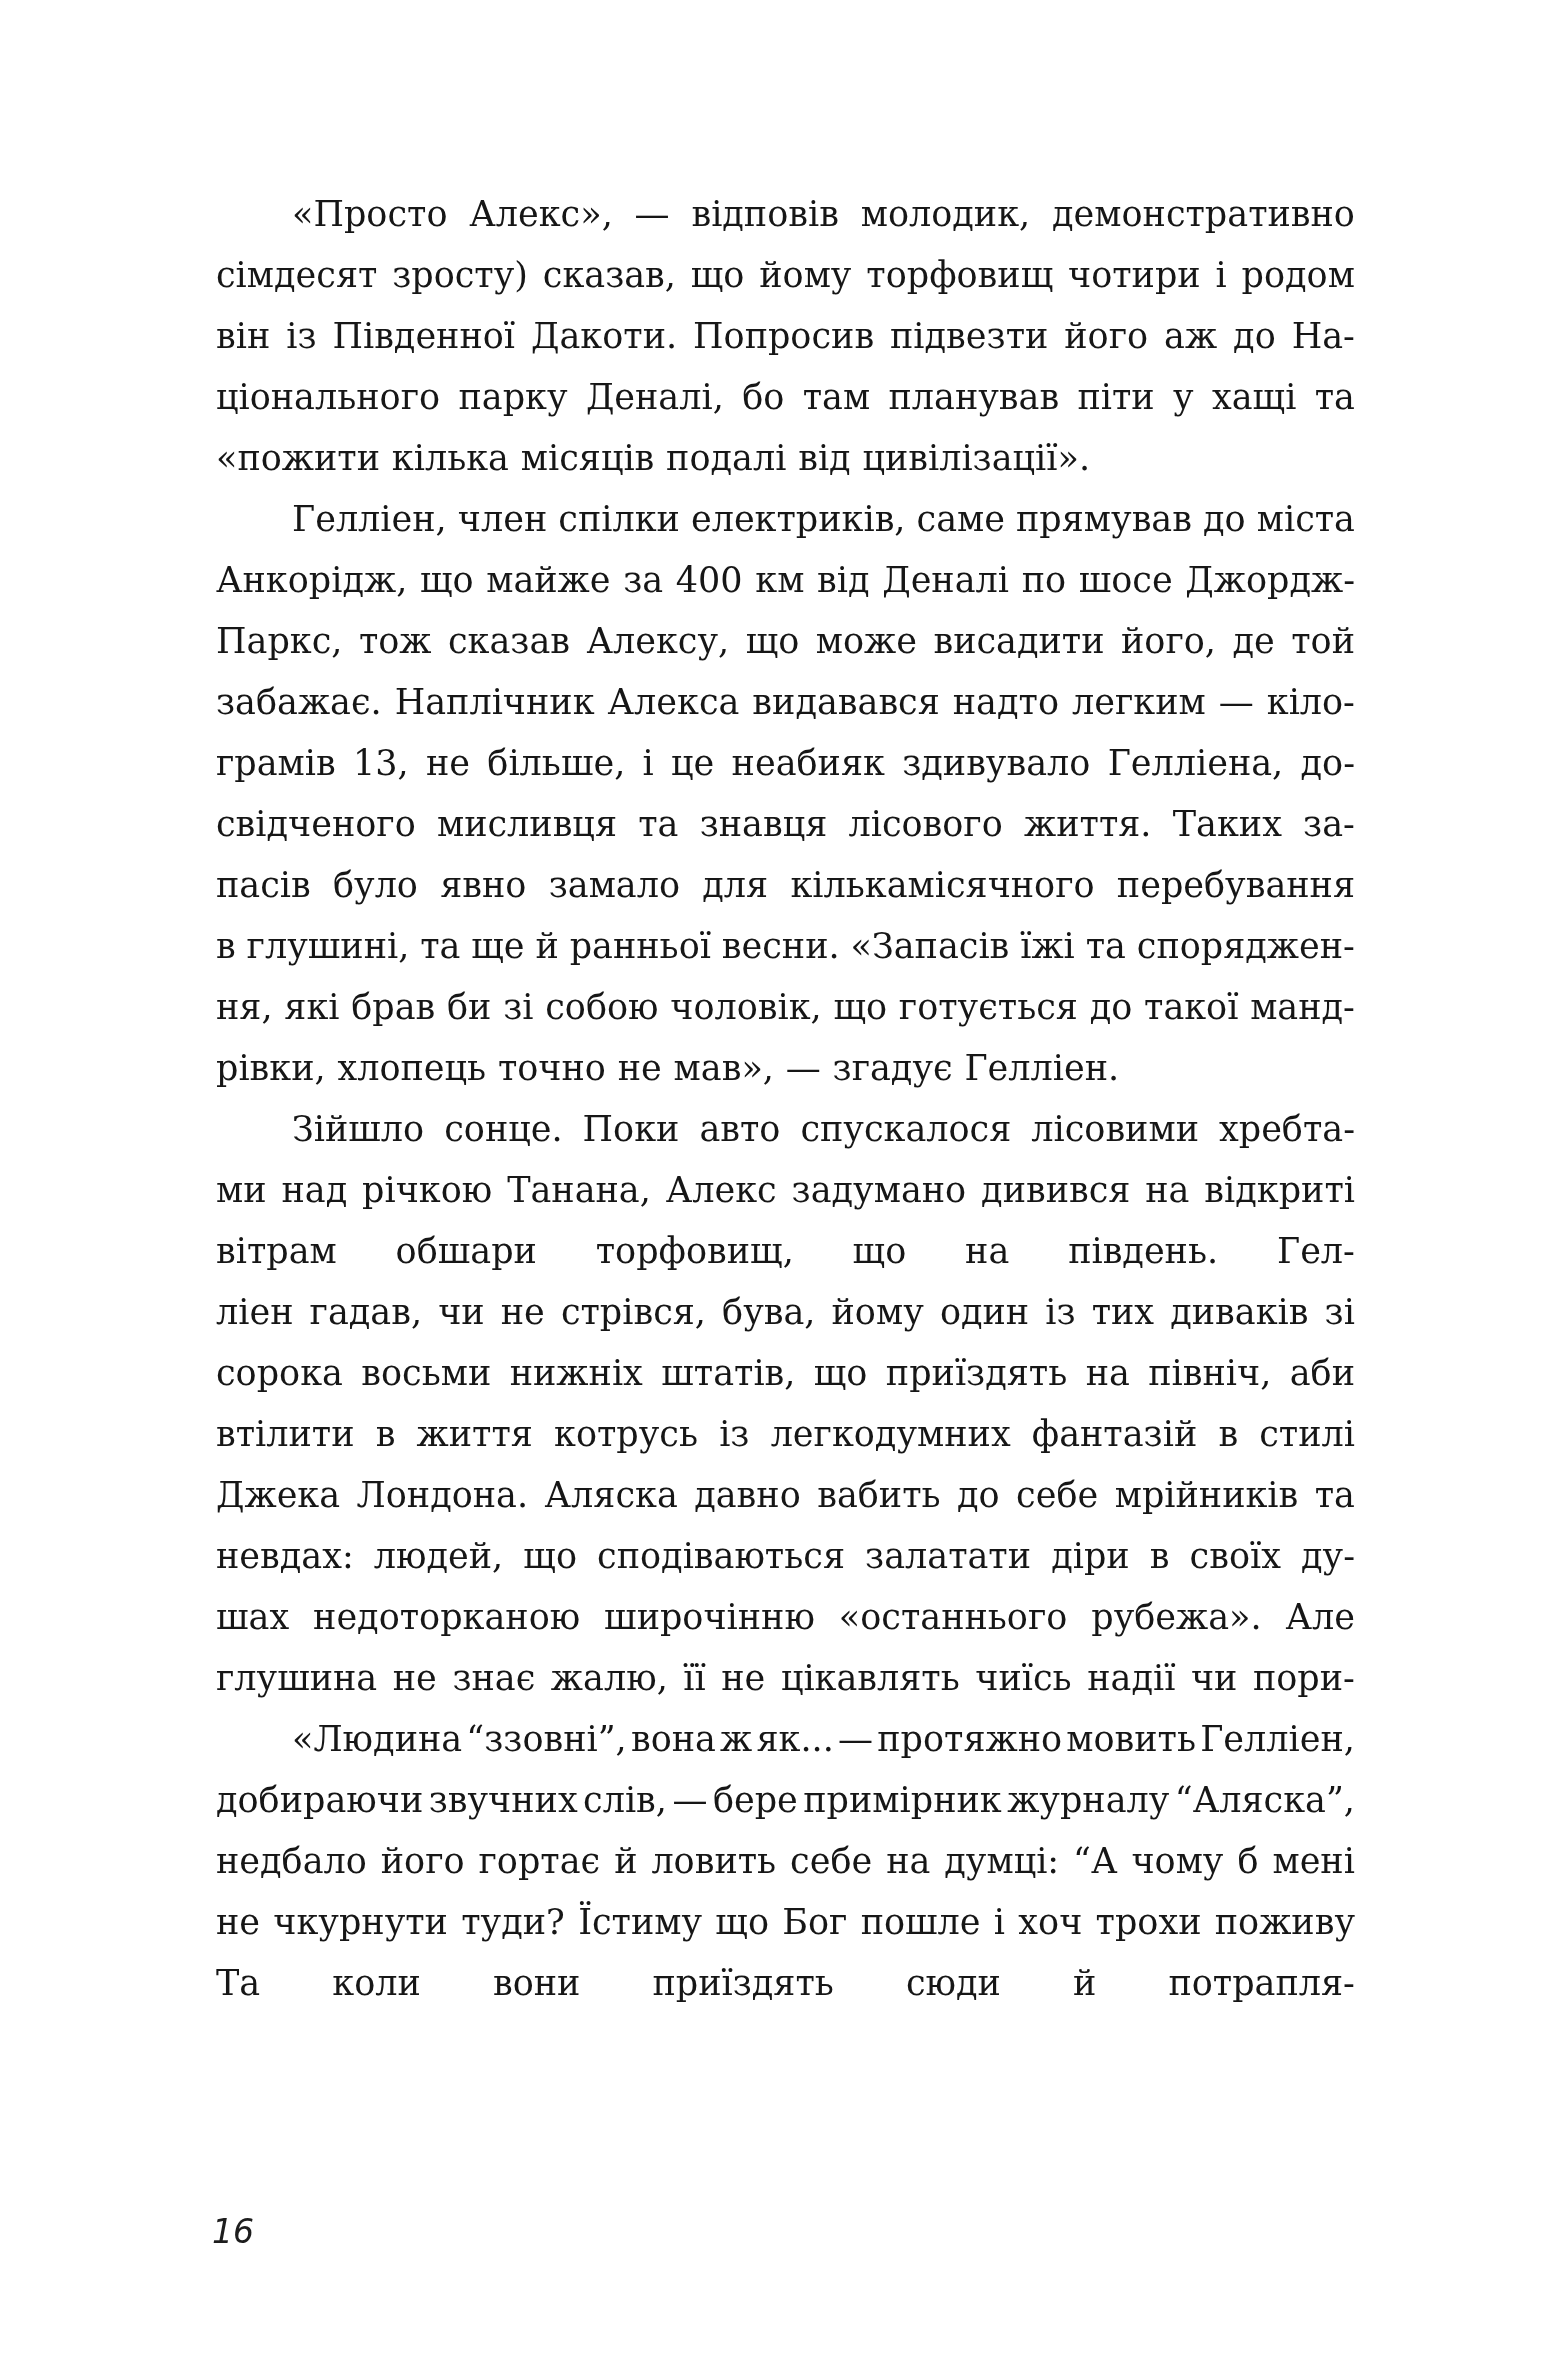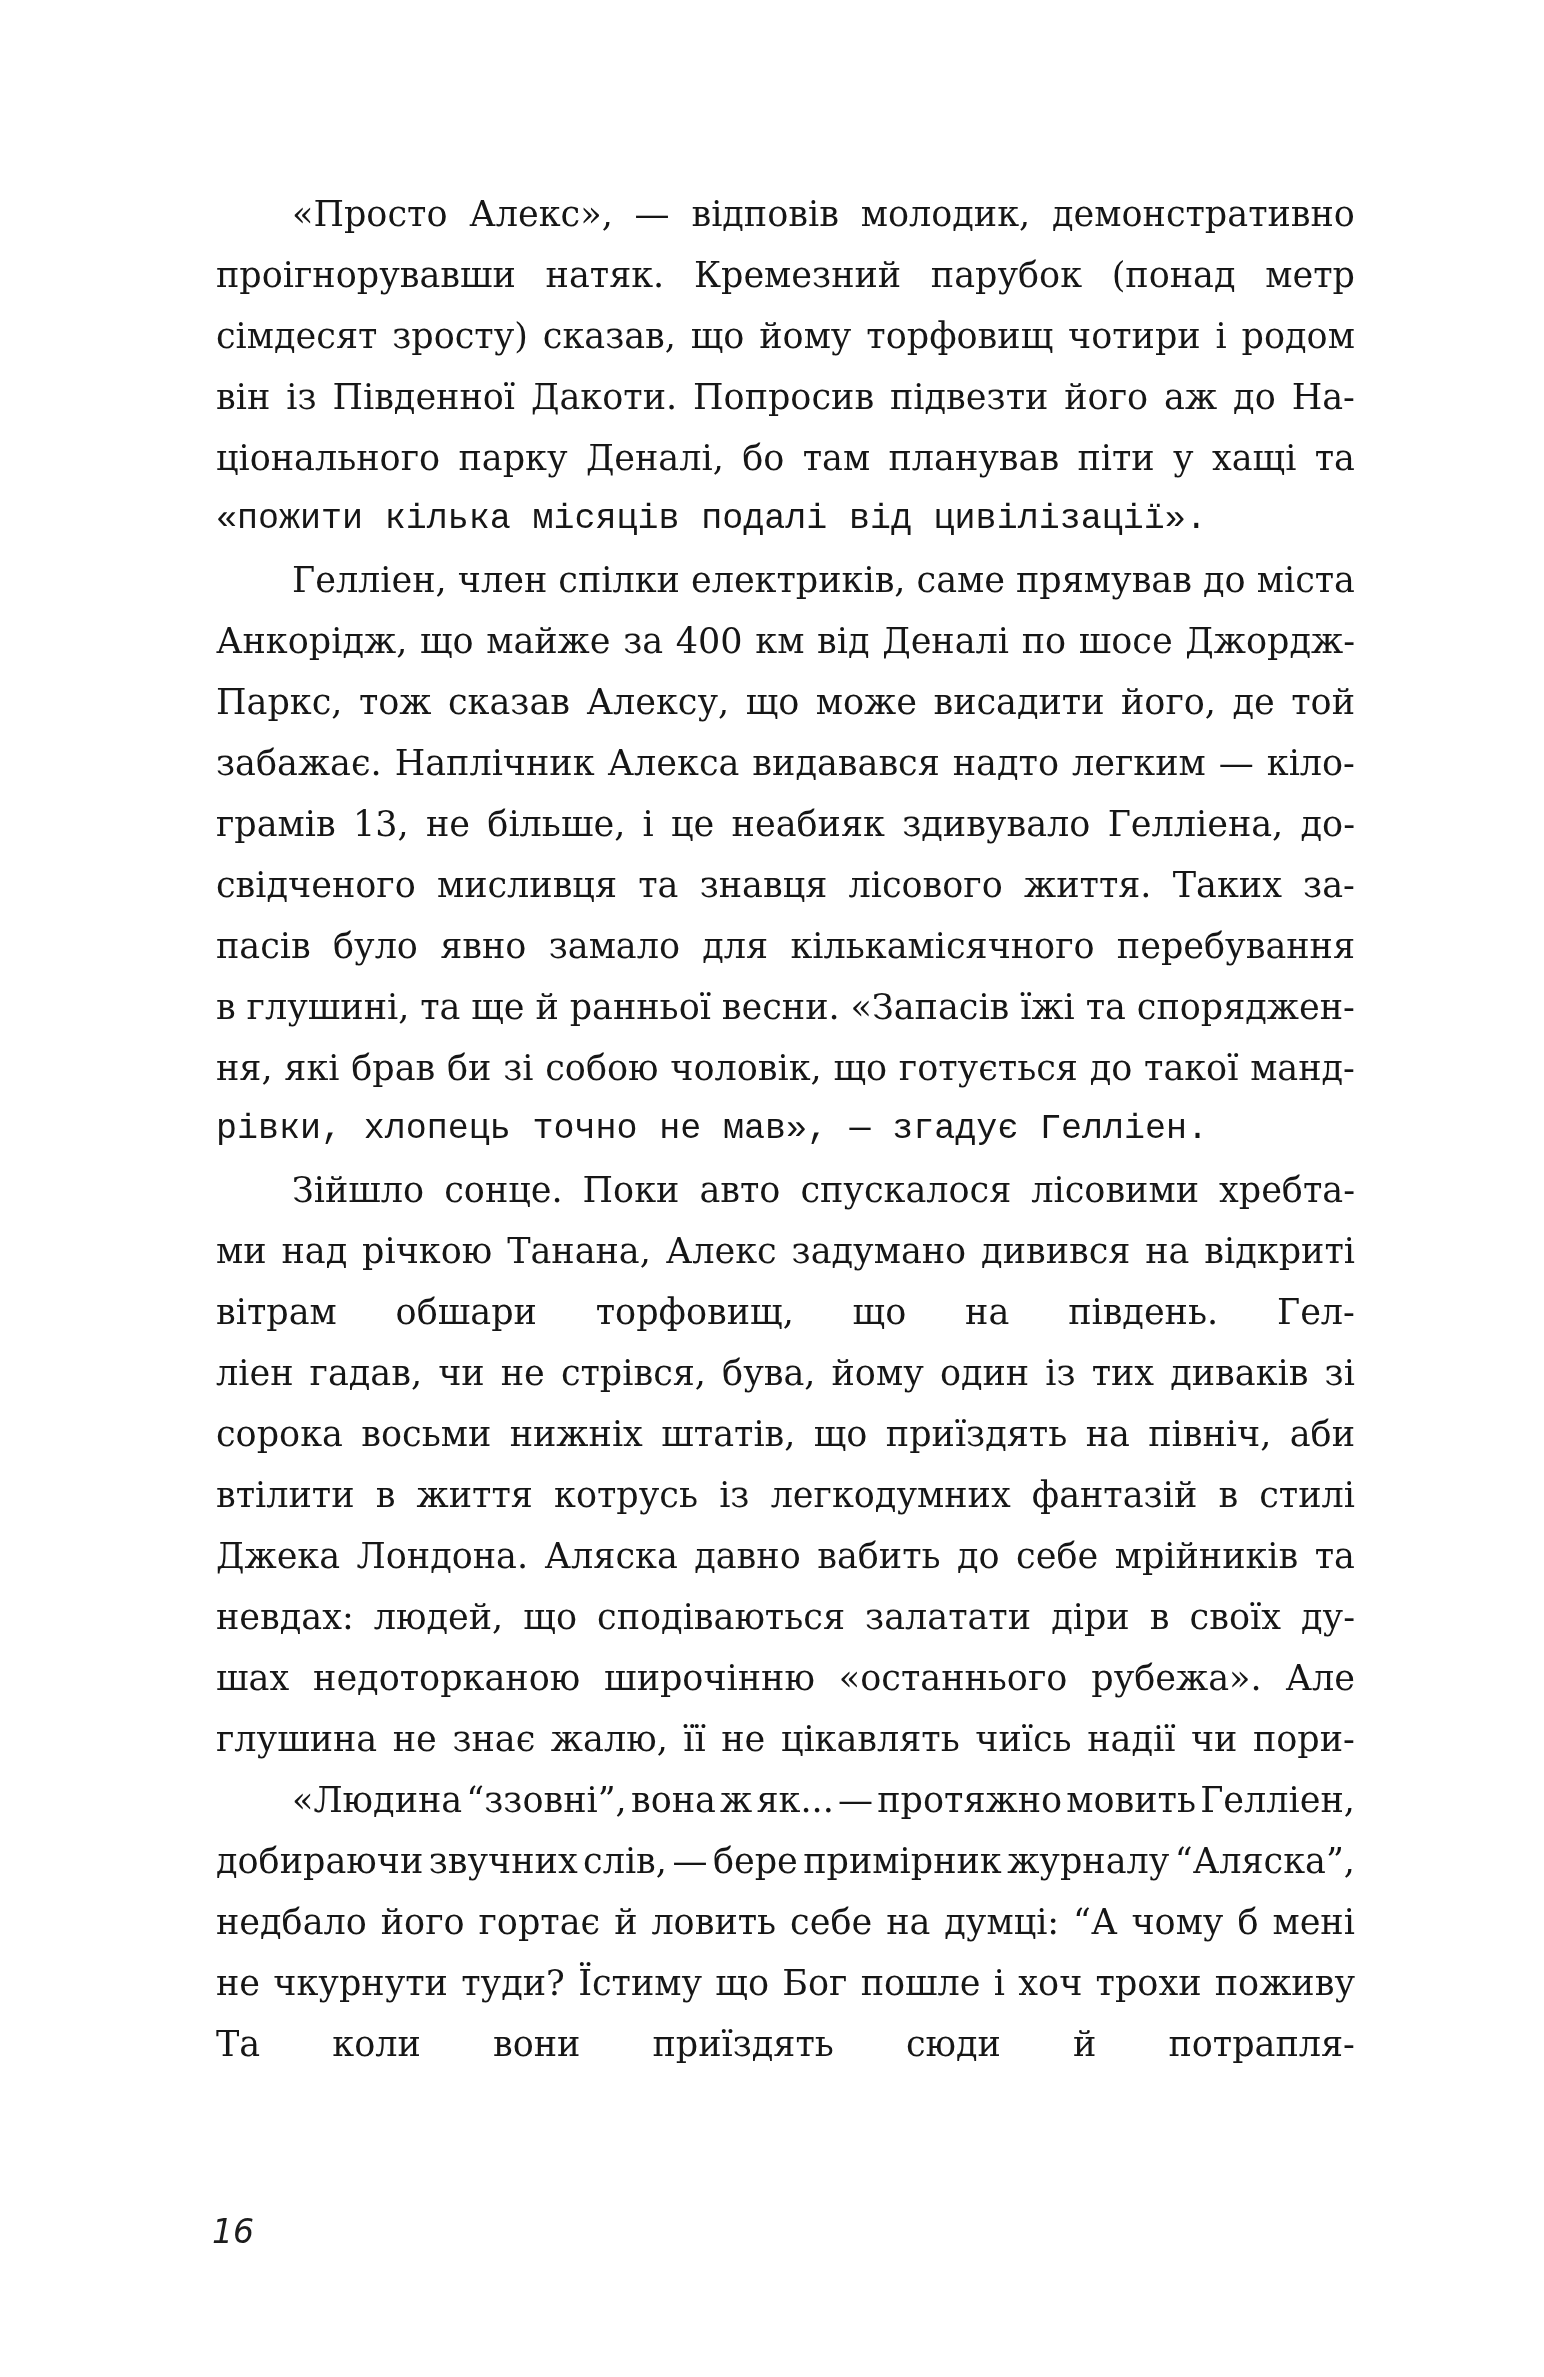--- a/index.html
+++ b/index.html
@@ -28,21 +28,20 @@
     font-size: 35px;
     color: #161616;
     white-space: nowrap;
   }
   .line.first {
     padding-left: 76px;
   }
   .line.last {
     display: block;
     word-spacing: 0.02em;
-    font-family: Liberation Mono, monospace;
   }
   .page-number {
     position: absolute;
     left: 212px;
     top: 2215px;
     font-family: "DejaVu Sans", sans-serif;
     font-size: 33px;
     line-height: 1;
     color: #1d1d1d;
     font-style: italic;
@@ -55,28 +54,20 @@
   <div class="textblock" id="textblock">
       <div class="line first">
         <span>«Просто</span>
         <span>Алекс»,</span>
         <span>—</span>
         <span>відповів</span>
         <span>молодик,</span>
         <span>демонстративно</span>
       </div>
       <div class="line">
-        <span>проігнорувавши</span>
-        <span>натяк.</span>
-        <span>Кремезний</span>
-        <span>парубок</span>
-        <span>(понад</span>
-        <span>метр</span>
-      </div>
-      <div class="line">
         <span>сімдесят</span>
         <span>зросту)</span>
         <span>сказав,</span>
         <span>що</span>
         <span>йому</span>
         <span>торфовищ</span>
         <span>чотири</span>
         <span>і</span>
         <span>родом</span>
       </div>

